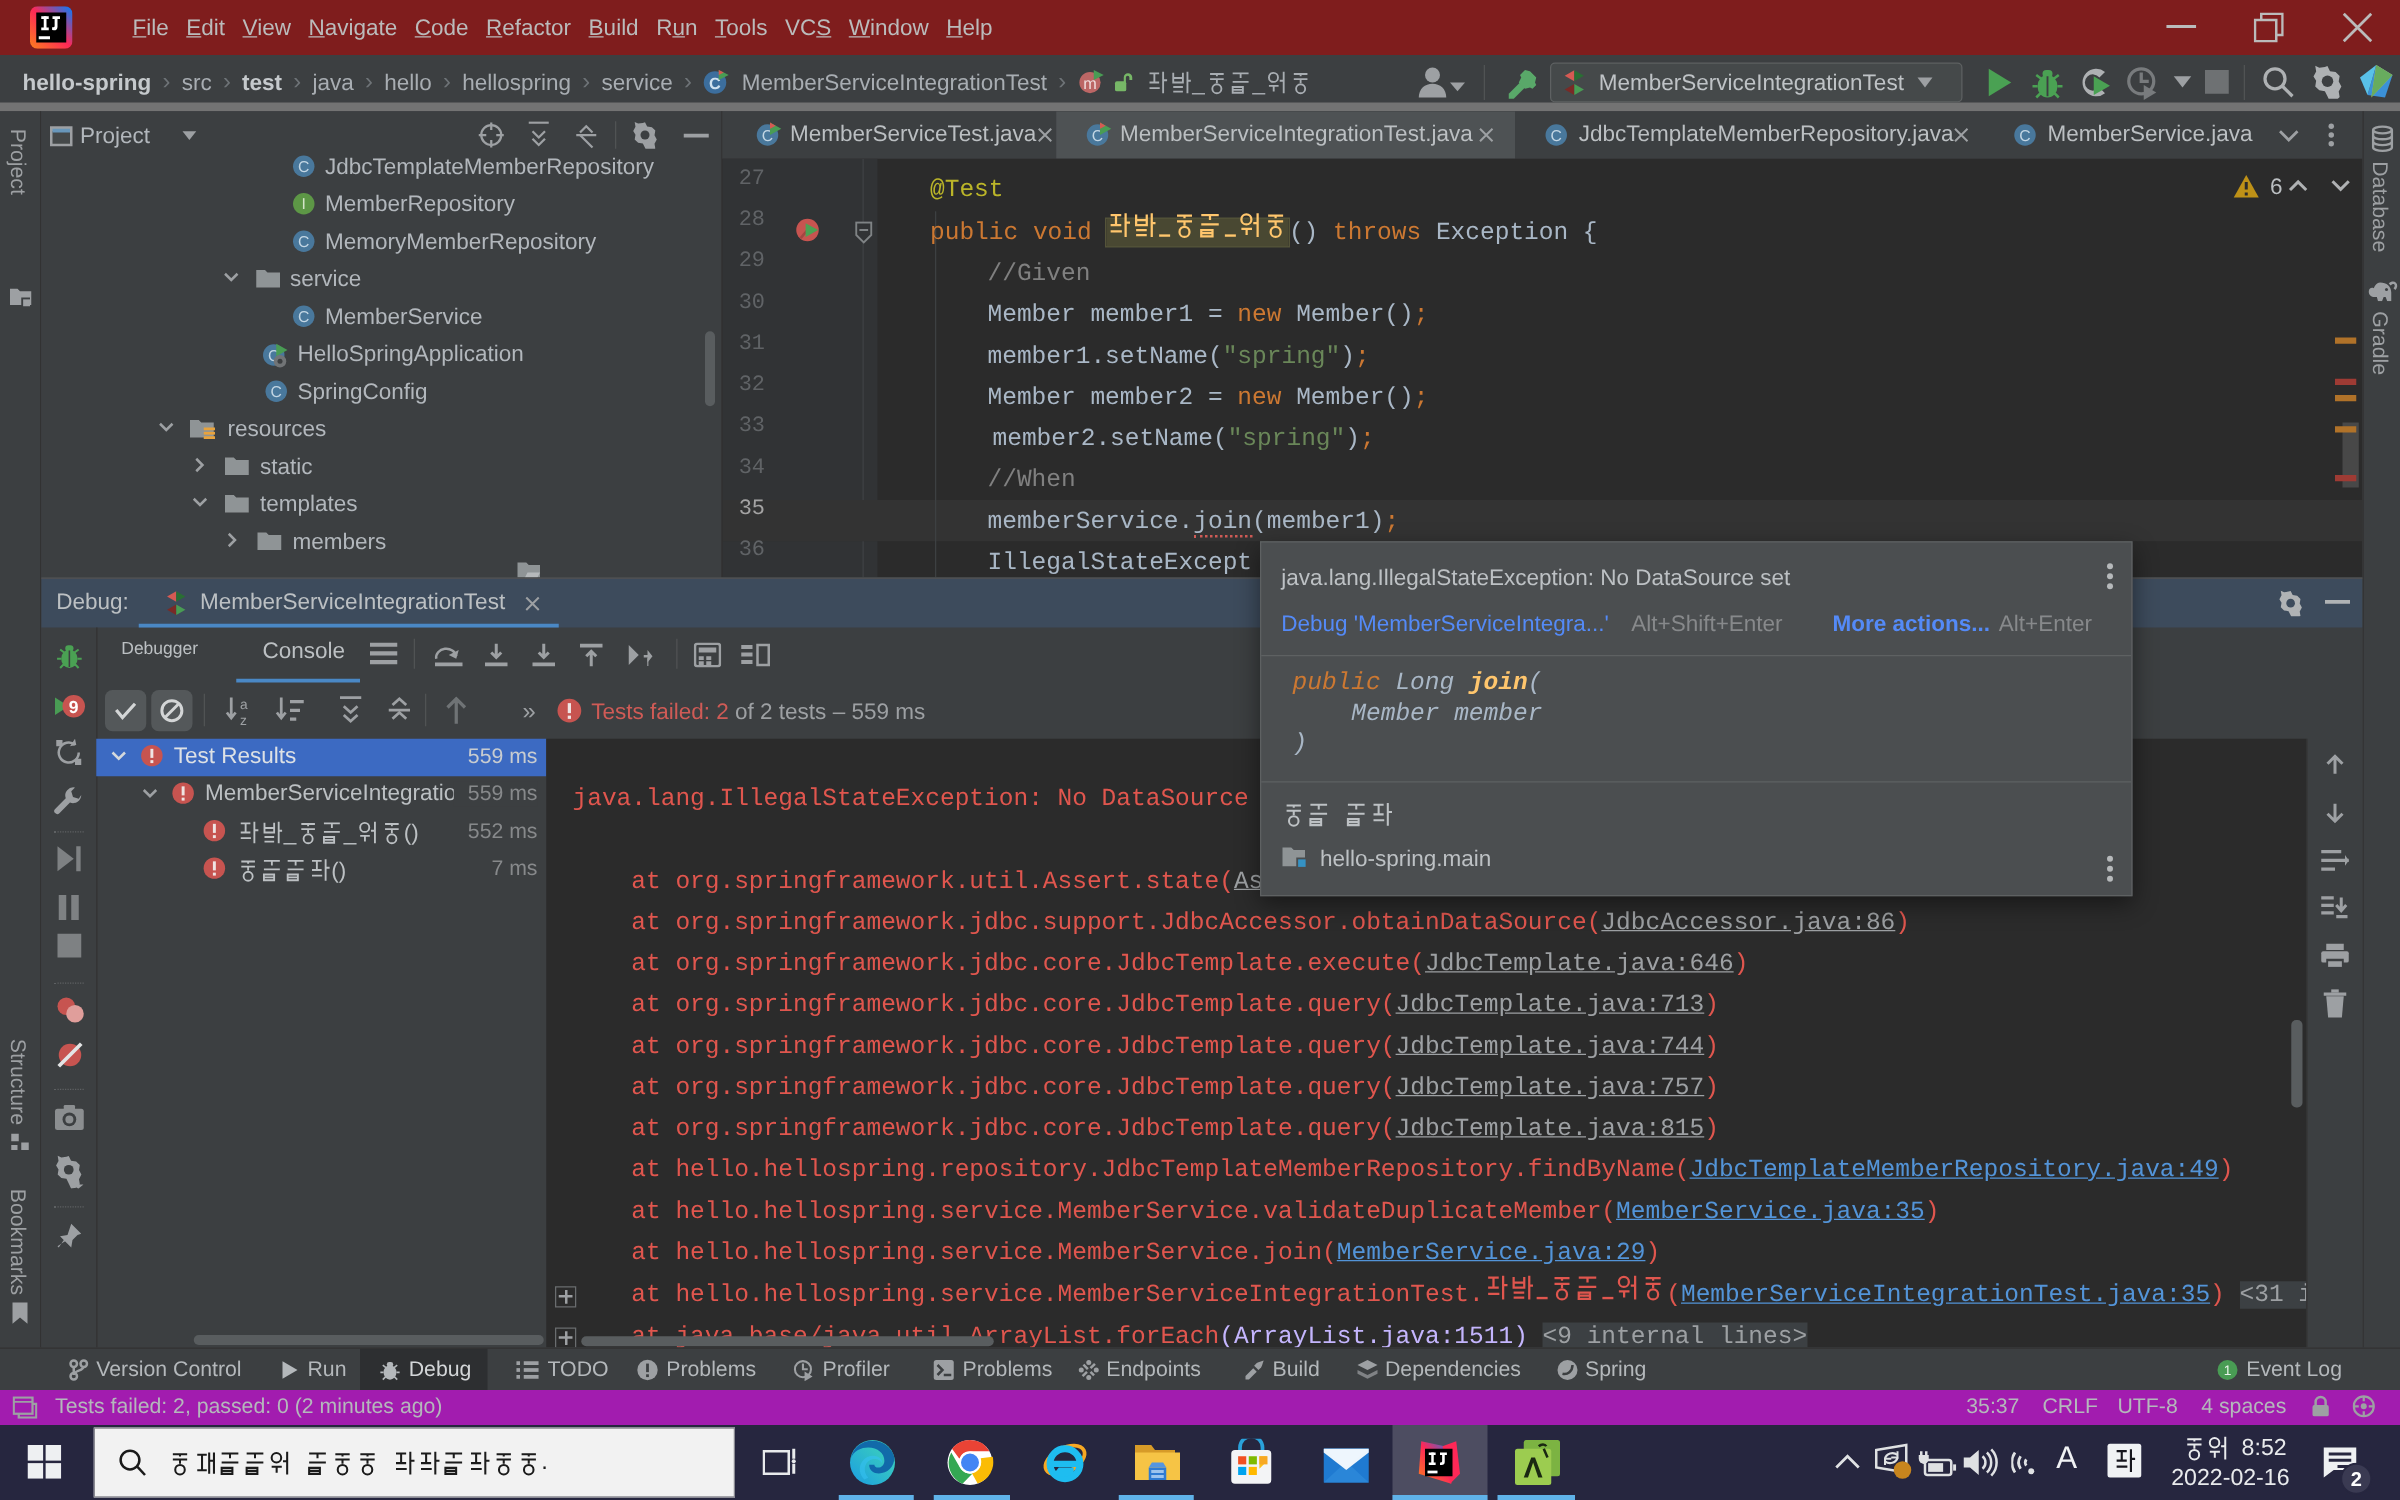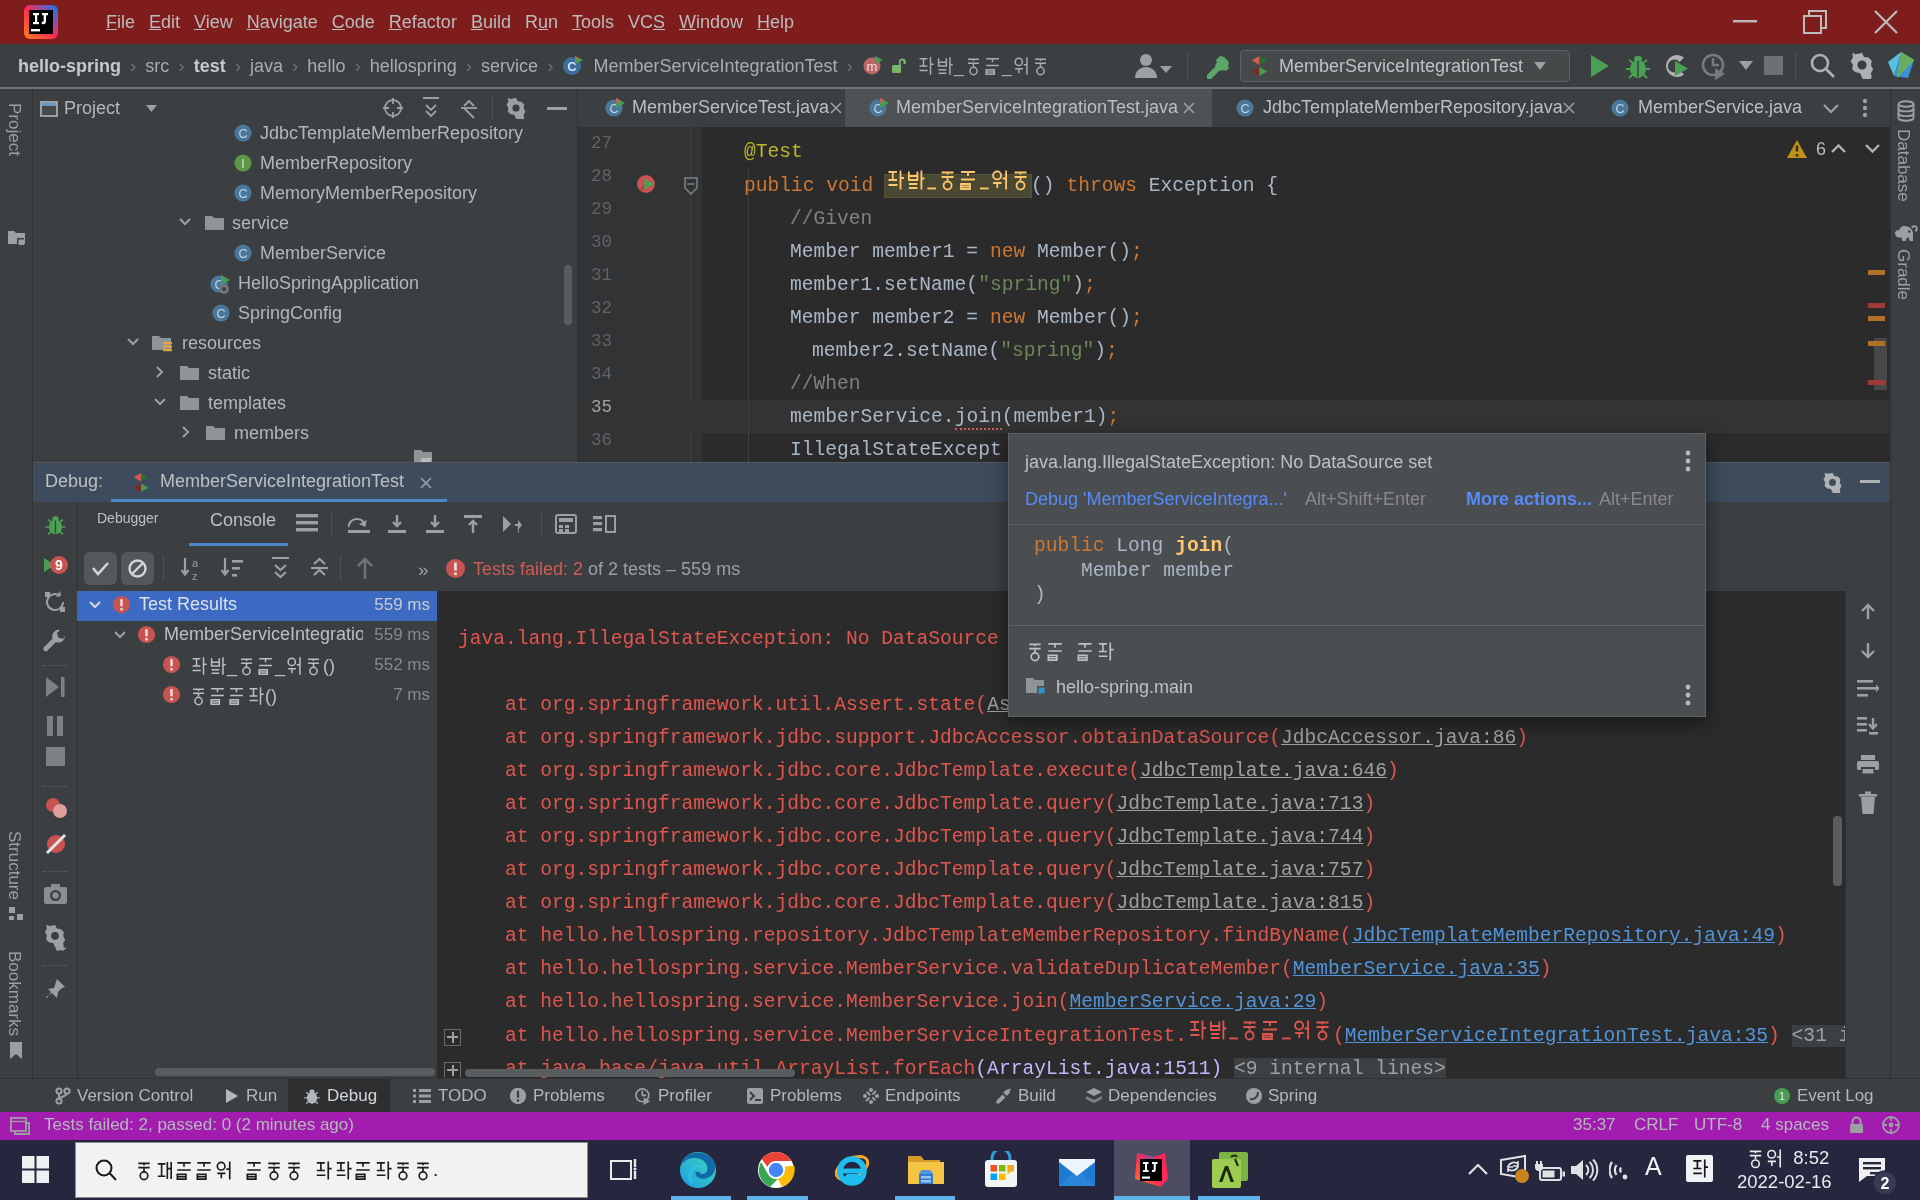--- a/index.html
+++ b/index.html
@@ -1,17 +1,17 @@
 <!DOCTYPE html>
 <html><head><meta charset="utf-8">
 <style>
 html,body{margin:0;padding:0;width:1920px;height:1200px;overflow:hidden;background:#3c3f41;font-family:"Liberation Sans",sans-serif;}
 .a{position:absolute;}
 .sans{font-family:"Liberation Sans",sans-serif;}
-.mono{font-family:"Liberation Mono",monospace;}
+.mono{font-family:"Liberation Mono",monospace;font-style:italic;}
 .or{color:#cc7832}.st{color:#6a8759}.cm{color:#808080}.an{color:#bbb529}
 svg{display:block}
 .vtext{writing-mode:vertical-rl;}
 .bsep{color:#6e7377;font-size:19px;}
 .hg{display:inline-block;white-space:nowrap;line-height:0;}
 .hl{background:#494832;box-shadow:0 0 0 1px #55543a;}
 .lk{color:#9da0a3;text-decoration:underline;}
 .lb{color:#5394d8;text-decoration:underline;}
 .fold{color:#9da0a3;background:#3c4043;}
 </style></head>
@@ -51,21 +51,21 @@
       <rect width="24" height="2.4" fill="#bbb"></rect>
     </svg>
  <svg class="a" style="left:1803px;top:10px" width="24" height="24" viewBox="0 0 24 24" fill="none" stroke="#bbb" stroke-width="2">
       <rect x="1" y="6" width="17" height="17"></rect>
       <path d="M6 6V1h17v17h-5"></path>
     </svg>
  <svg class="a" style="left:1874px;top:10px" width="24" height="24" viewBox="0 0 24 24" stroke="#bbb" stroke-width="2.2">
       <path d="M1 1l22 22M23 1L1 23"></path>
     </svg>
 </div>
-<div class="a" id="navbar" style="left:0;top:44px;width:1920px;height:45px;background:#3c3f41;border-bottom:2px solid #737373;box-sizing:border-box;color:#a8adb2;font-size:18px;">
+<div class="a" id="navbar" style="left:0;top:44px;width:1920px;height:45px;background:#3c3f41;border-bottom:7px solid #737373;box-sizing:border-box;color:#a8adb2;font-size:18px;">
  <div class="a" style="left:18px;top:0;height:44px;display:flex;align-items:center;gap:9px;white-space:nowrap;">
   <b style="color:#c5c9cc">hello-spring</b>
       <span class="bsep">›</span>
   <span>src</span>
       <span class="bsep">›</span>
   <b style="color:#c5c9cc">test</b>
       <span class="bsep">›</span>
   <span>java</span>
       <span class="bsep">›</span>
   <span>hello</span>
@@ -409,21 +409,21 @@
             </g>
             <g transform="translate(125.5 0)">
               <path d="M4 3.5h12M10 3.5v2M4 8h12M10 8v3.5"></path>
               <circle cx="10" cy="16.5" r="4"></circle>
             </g>
           </svg></span></span><span>() </span><span class="or">throws</span><span> Exception {</span>
 <span style="margin-left:46px" class="cm">//Given</span>
 <span style="margin-left:46px">Member member1 = </span><span class="or">new</span><span> Member()</span><span class="or">;</span>
 <span style="margin-left:46px">member1.setName(</span><span class="st">"spring"</span><span>)</span><span class="or">;</span>
 <span style="margin-left:46px">Member member2 = </span><span class="or">new</span><span> Member()</span><span class="or">;</span>
-<span style="margin-left:68px">member2.setName(</span><span class="st">"spring"</span><span>)</span><span class="or">;</span>
+<span style="margin-left:50px">member2.setName(</span><span class="st">"spring"</span><span>)</span><span class="or">;</span>
 <span style="margin-left:46px" class="cm">//When</span>
 <span style="margin-left:46px">memberService.<span style="border-bottom:2px dotted #cf5b56">join</span>(member1)</span><span class="or">;</span>
 <span style="margin-left:46px">IllegalStateExcept</span>
  </div>
  <svg class="a" style="left:1208px;top:12px" width="22" height="20" viewBox="0 0 22 20">
       <path d="M11 1l10 18H1z" fill="#be9117"></path>
       <path d="M11 6.5v6M11 15v2.4" stroke="#2b2b2b" stroke-width="2.4"></path>
     </svg>
  <span class="a sans" style="left:1238px;top:12px;color:#bbbfc2;font-size:18px;">6</span>
  <svg class="a" style="left:1252px;top:16px" width="17" height="11" viewBox="0 0 17 11" fill="none" stroke="#afb1b3" stroke-width="2.4">

